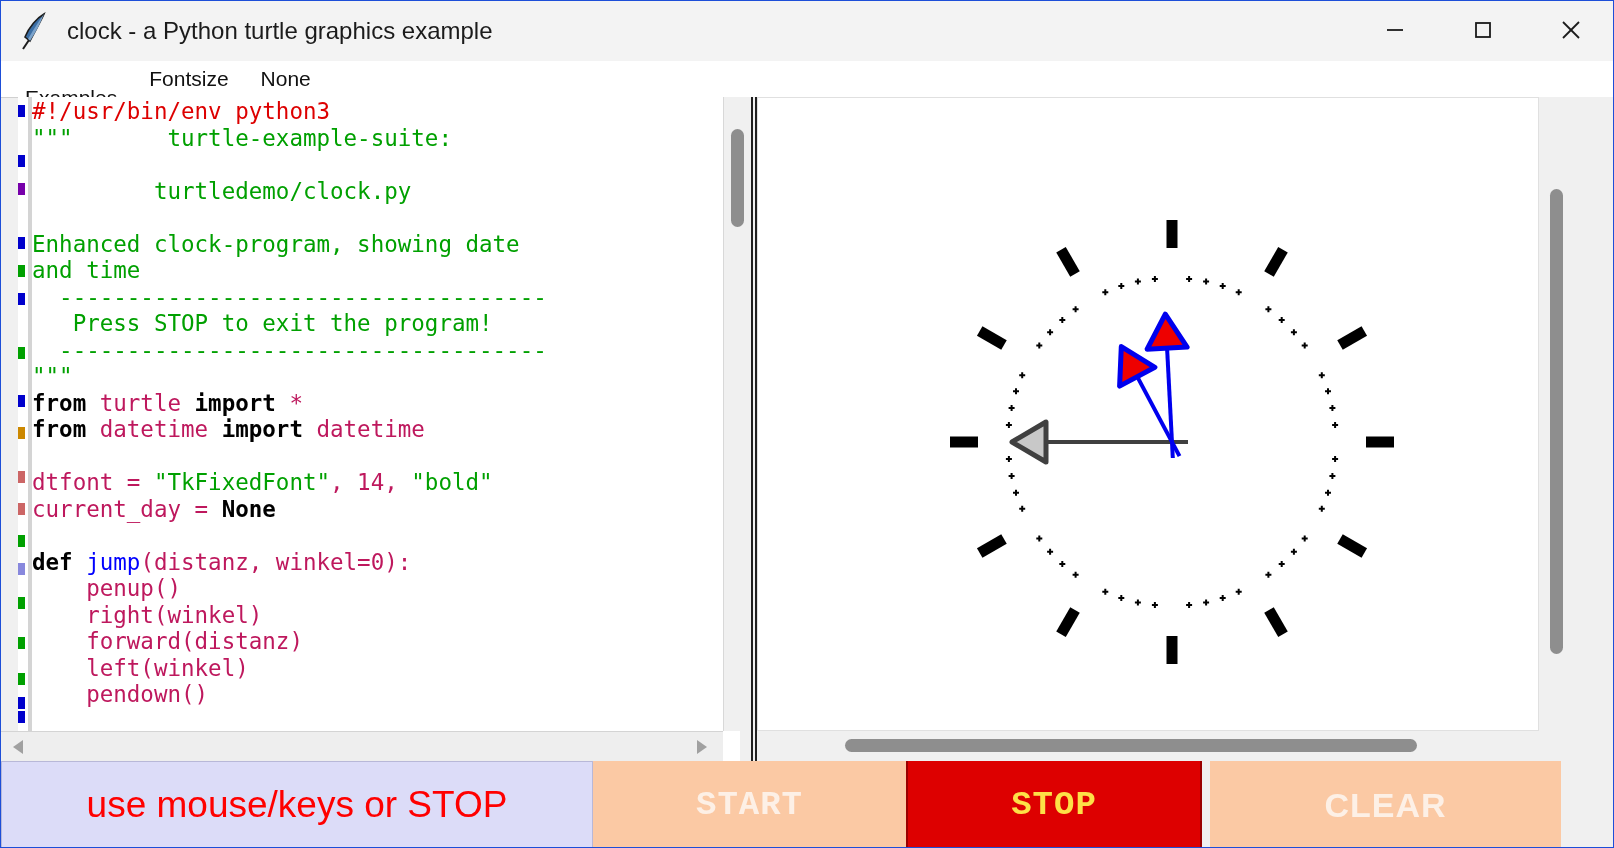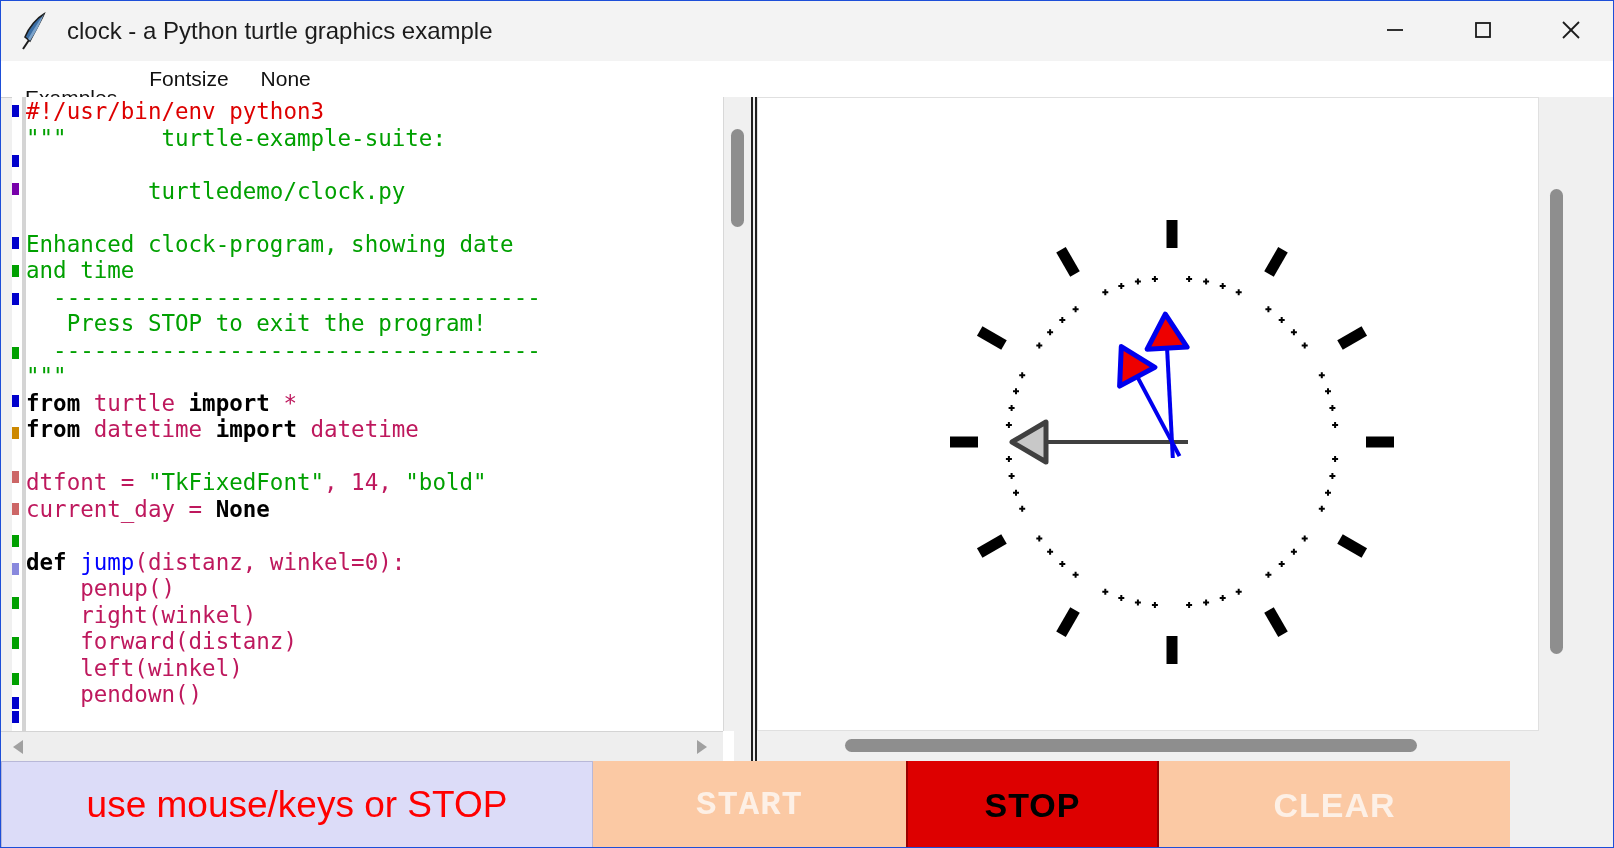--- a/index.html
+++ b/index.html
@@ -89,21 +89,21 @@
   #main {
     position: absolute;
     left: 0; top: 96px;
     width: 1614px;
     height: 664px;
   }
 
   
   #code-pane {
     position: absolute;
-    left: 11px; top: 0;
+    left: 17px; top: 0;
     width: 722px;
     height: 664px;
     background: #ffffff;
     box-sizing: border-box;
   }
   #gutter-strip {
     position: absolute;
     left: 0; top: 0;
     width: 10px;
     height: 634px;
@@ -285,30 +285,32 @@
     box-sizing: border-box;
     font-family: "Liberation Sans", sans-serif;
   }
   #btn-start {
     width: 313px;
     background: #fbc9a4;
     color: #fdf0e6;
     font-family: Liberation Mono, monospace;
   }
   #btn-stop {
-    width: 253px;
+    width: 296px;
     background: #dd0000;
-    color: #000000;
+    color: #fde047;
     border-left: 2px solid #9a0000;
     border-right: 2px solid #9a0000;
+    font-family: Liberation Mono, monospace;
   }
   #btn-clear {
     width: 351px;
     background: #fbc9a4;
     color: #fdf0e6;
+    margin-left: 8px;
   }
 </style>
 </head>
 <body>
 
 <div id="app">
 
   <div id="titlebar">
     <div id="app-icon">
       <svg width="34" height="40" viewBox="0 0 34 40">

